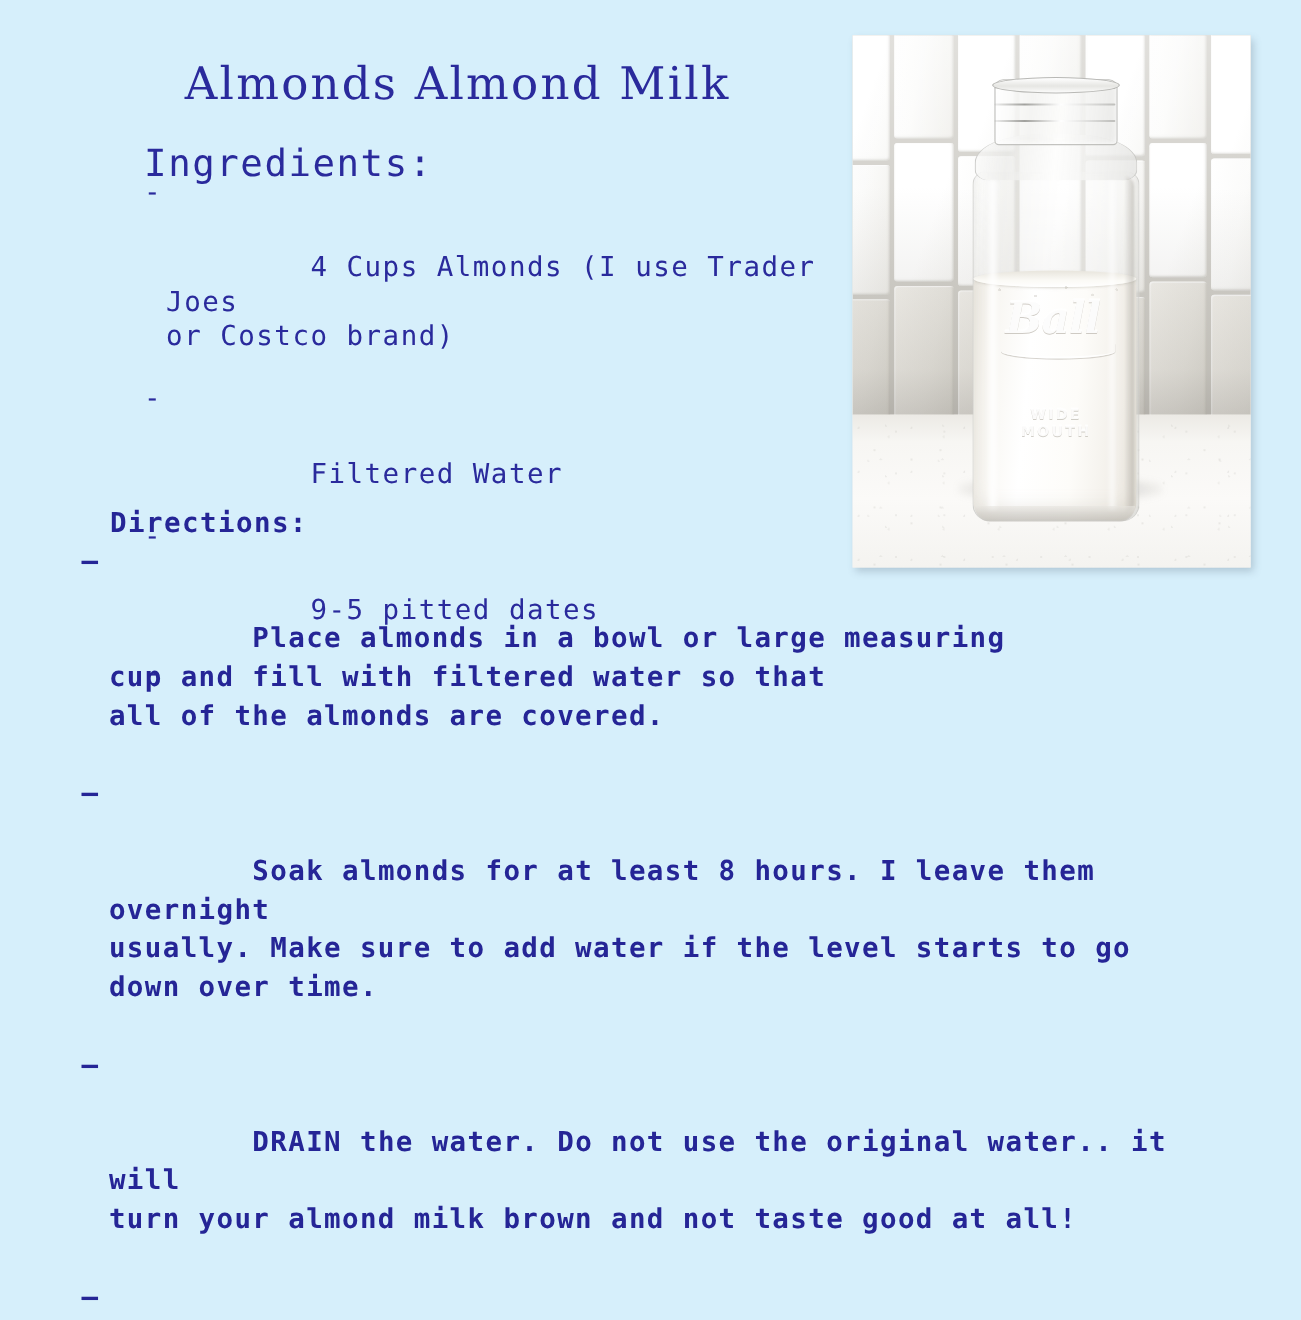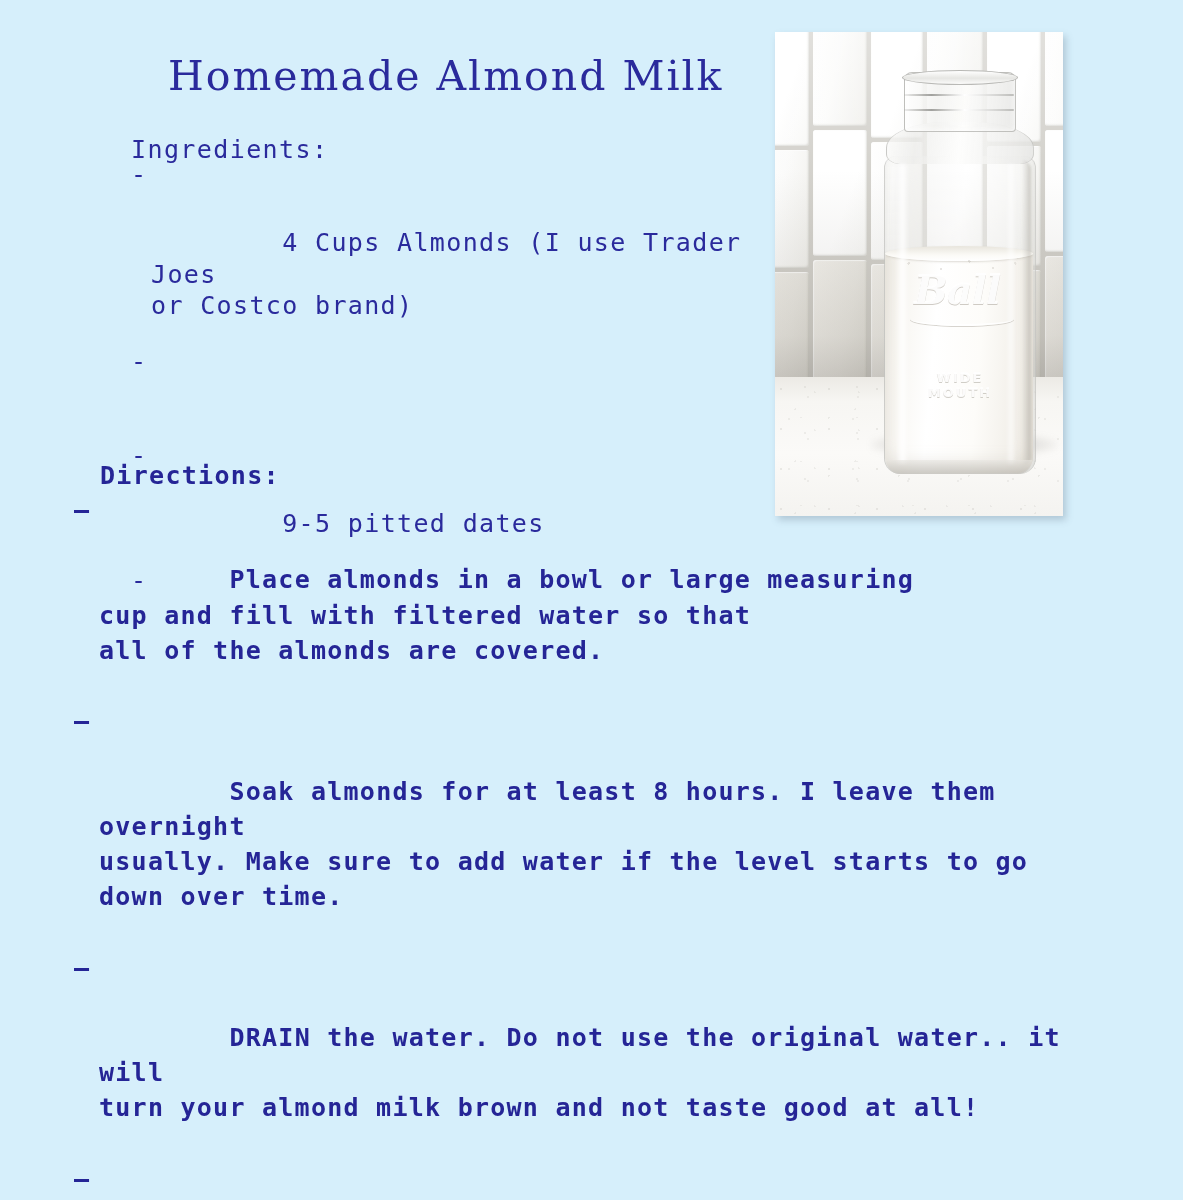--- a/index.html
+++ b/index.html
@@ -38,21 +38,21 @@
   }
 
   
   #ingredients-section {
     position: absolute;
     left: 131px;
     top: 134px;
     width: 620px;
   }
   .section-heading {
-    font-size: 25px;
+    font-size: 34px;
     letter-spacing: 1.4px;
     line-height: 31px;
     color: #2a2a9c;
     font-family: "DejaVu Sans Mono", "Liberation Mono", monospace;
   }
   #ingredients-section .section-heading {
     font-weight: 400;
   }
   .ing-list {
     list-style: none;
@@ -112,21 +112,21 @@
     left: 0px;
     top: 0px;
     font-weight: 700;
   }
 
   
   #jar-photo {
     position: absolute;
     left: 775px;
     top: 32px;
-    width: 288px;
+    width: 362px;
     height: 484px;
     overflow: hidden;
     box-shadow: 3px 4px 7px rgba(90,110,130,0.30);
     background: #f3f2ef;
   }
   .photo-inner {
     position: absolute;
     inset: 0;
     overflow: hidden;
   }
@@ -397,32 +397,33 @@
     border-radius: 0 0 14px 14px;
     background: linear-gradient(180deg, rgba(232,230,225,.6), rgba(178,175,168,.55));
     filter: blur(.4px);
   }
 </style>
 </head>
 <body>
 
 <div id="page">
 
-  <div id="recipe-title">Homemade Almond Milk</div>
+  <div id="recipe-title">Almonds Almond Milk</div>
 
   <div id="ingredients-section">
     <div class="section-heading">Ingredients:</div>
     <ul class="ing-list">
       <li class="ing-item">
         <span class="bullet">-</span>
         <span>4 Cups Almonds (I use Trader Joes
 or Costco brand)</span>
       </li>
       <li class="ing-item">
         <span class="bullet">-</span>
+        <span>Filtered Water</span>
       </li>
       <li class="ing-item">
         <span class="bullet">-</span>
         <span>9-5 pitted dates</span>
       </li>
       <li class="ing-item">
         <span class="bullet">-</span>
       </li>
     </ul>
   </div>

